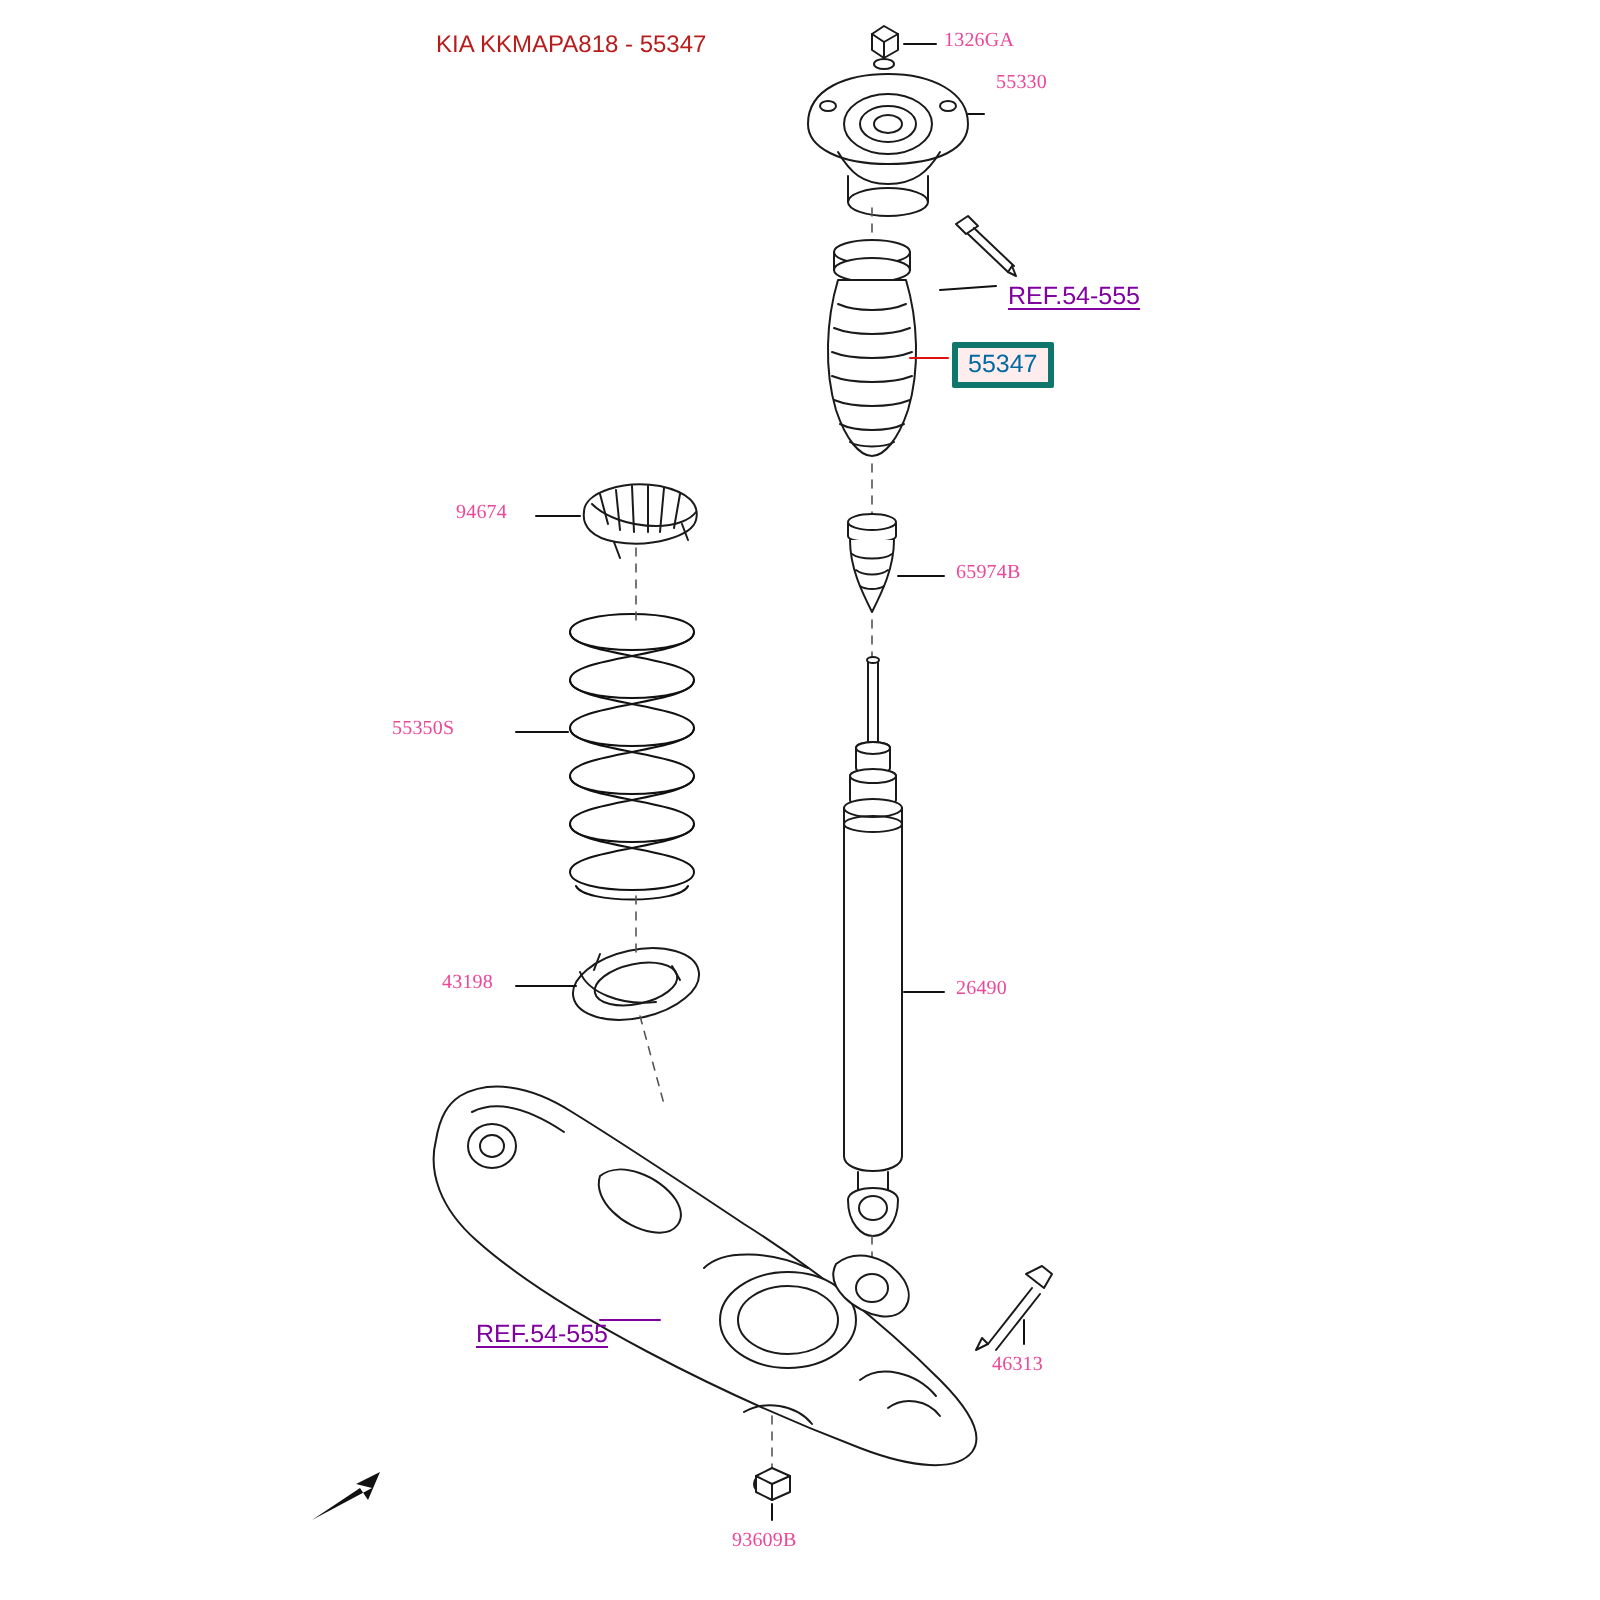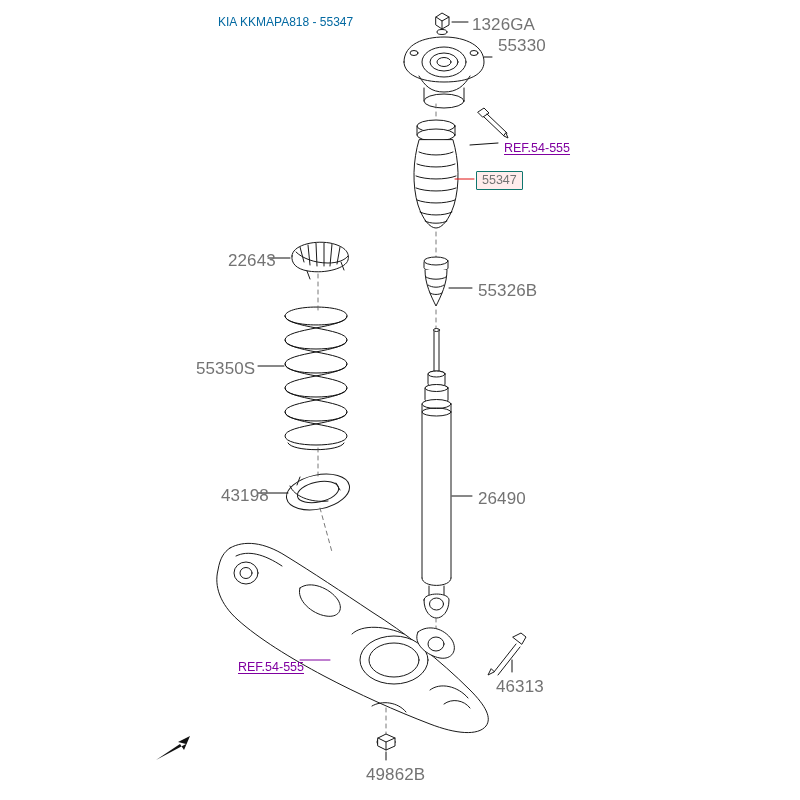--- a/index.html
+++ b/index.html
@@ -10,46 +10,47 @@
   #page {
     position: relative;
     width: 800px;
     height: 800px;
     background: #ffffff;
     font-family: "Liberation Sans", sans-serif;
     overflow: hidden;
   }
   .label {
     position: absolute;
-    font-size: 17px;
-    color: #737373;
+    font-size: 10px;
+    color: #ec4899;
     white-space: nowrap;
     letter-spacing: 0.1px;
+    font-family: Liberation Serif, serif;
   }
   .title {
     position: absolute;
     font-size: 12px;
-    color: #0369a1;
+    color: #b91c1c;
     white-space: nowrap;
   }
   .ref-label {
     position: absolute;
     font-size: 12.5px;
     color: #8000a0;
     white-space: nowrap;
     text-decoration: underline;
     text-underline-offset: 2px;
     text-align: center;
   }
   .highlight-label {
     position: absolute;
     font-size: 12.5px;
-    color: #737373;
-    white-space: nowrap;
-    border: 1px solid #0f766e;
+    color: #0369a1;
+    white-space: nowrap;
+    border: 3px solid #0f766e;
     background: #ffecec;
     padding: 1px 5px 2px 5px;
     border-radius: 1px;
   }
   .fr-label {
     position: absolute;
     font-size: 17px;
     font-weight: bold;
     color: #111111;
     font-family: "Liberation Serif", serif;
@@ -223,24 +224,24 @@
       </g>
     </g>
   </svg>
 
   <div class="title" style="left:218px; top:15px;">KIA KKMAPA818 - 55347</div>
 
   <div class="label" style="left:472px; top:15px;">1326GA</div>
   <div class="label" style="left:498px; top:36px;">55330</div>
   <div class="ref-label" style="left:504px; top:141px;">REF.54-555</div>
   <div class="highlight-label" style="left:476px; top:171px;">55347</div>
-  <div class="label" style="left:228px; top:251px;">22643</div>
-  <div class="label" style="left:478px; top:281px;">55326B</div>
+  <div class="label" style="left:228px; top:251px;">94674</div>
+  <div class="label" style="left:478px; top:281px;">65974B</div>
   <div class="label" style="left:196px; top:359px;">55350S</div>
   <div class="label" style="left:221px; top:486px;">43198</div>
   <div class="label" style="left:478px; top:489px;">26490</div>
   <div class="ref-label" style="left:238px; top:660px;">REF.54-555</div>
   <div class="label" style="left:496px; top:677px;">46313</div>
-  <div class="label" style="left:366px; top:765px;">49862B</div>
+  <div class="label" style="left:366px; top:765px;">93609B</div>
 
   <div class="fr-label" style="left:120px; top:757px;margin-top:42px;">FR.</div>
 
 </div>
 
 </body></html>

